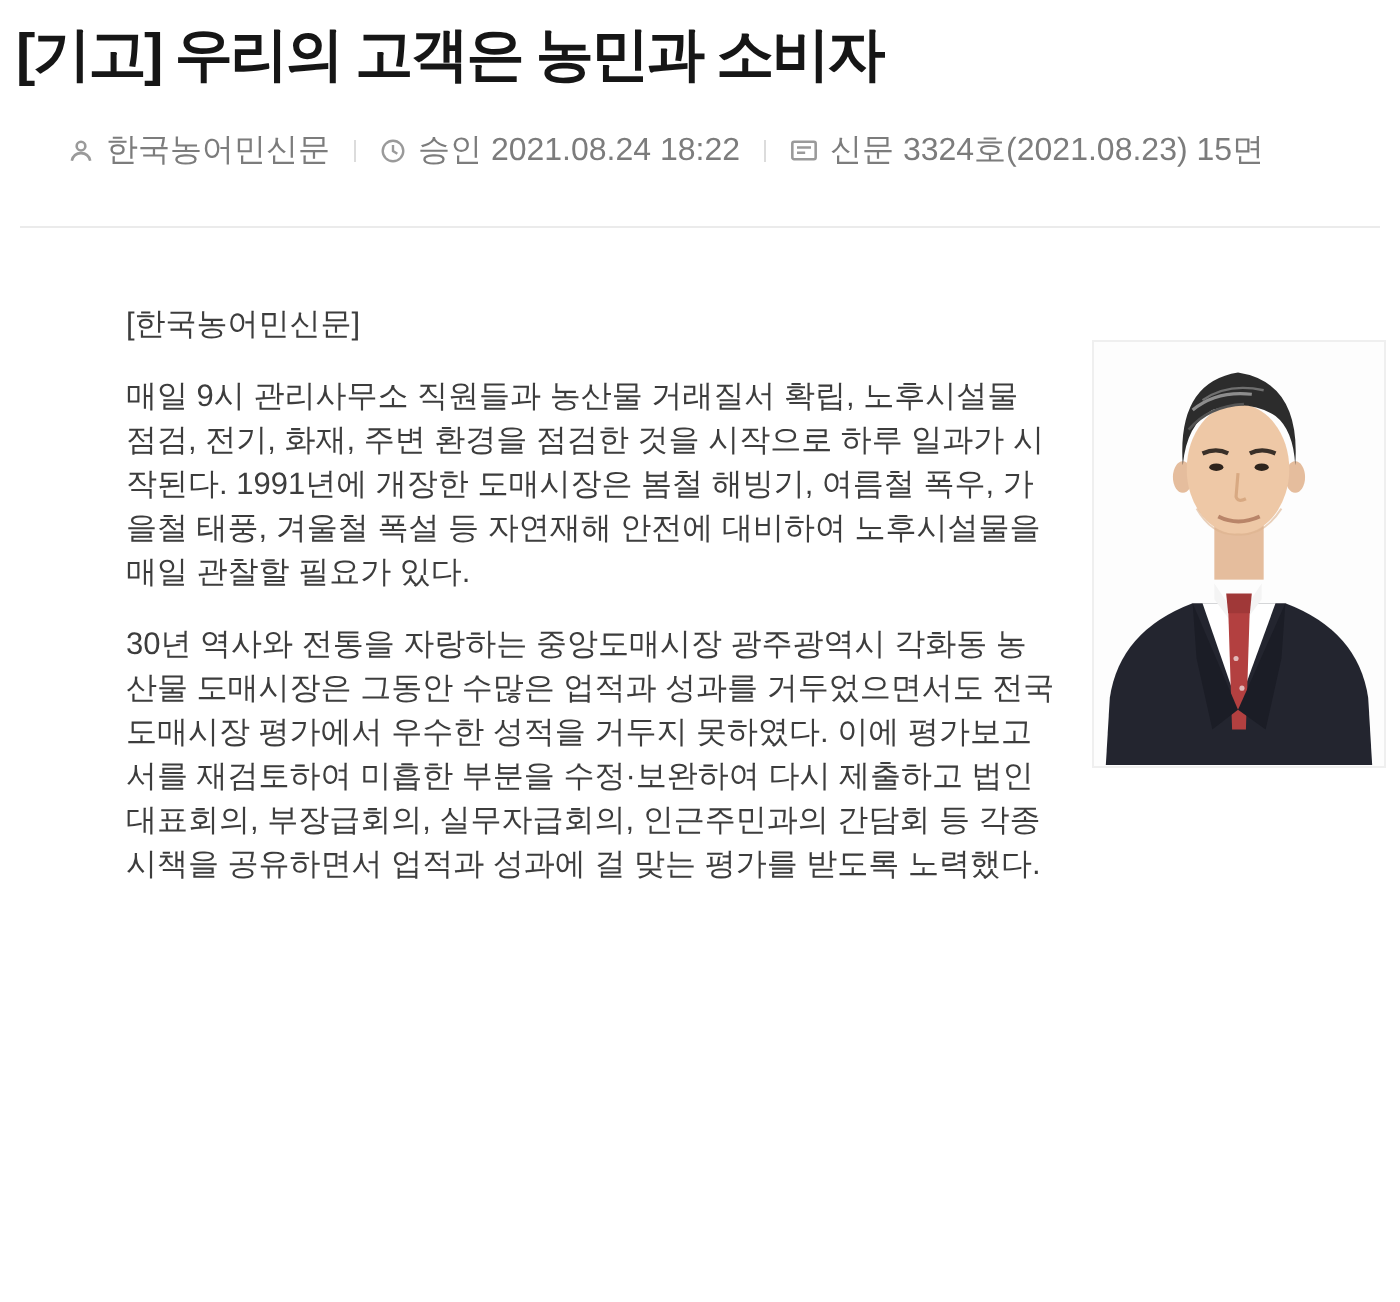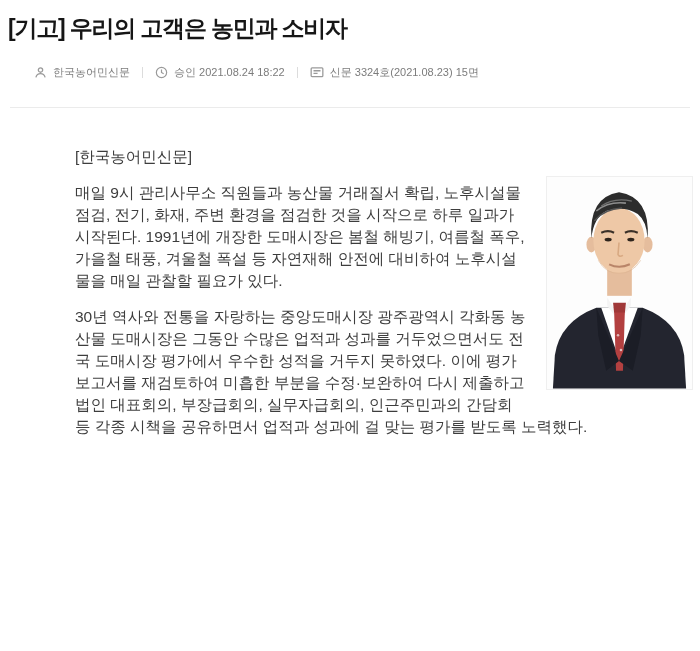--- a/index.html
+++ b/index.html
@@ -4,44 +4,44 @@
 <style>
   * { margin:0; padding:0; box-sizing:border-box; }
   html,body { background:#ffffff; }
   body {
     width:700px; height:651px; overflow:hidden;
     font-family:"Liberation Sans","DejaVu Sans",sans-serif;
     -webkit-font-smoothing:antialiased;
   }
   .page-title {
     padding:10px 8px 0 8px;
-    font-size:23px; font-weight:700; color:#161616;
+    font-size:29px; font-weight:700; color:#161616;
     letter-spacing:-1.2px; line-height:36px;
   }
   .byline {
     display:flex; align-items:center;
     margin:19px 0 0 34px;
-    font-size:11px; color:#7c7c7c;
+    font-size:16px; color:#7c7c7c;
   }
   .byline-item { display:flex; align-items:center; gap:6px; white-space:nowrap; }
   .byline-item svg { display:block; }
   .byline-sep {
     width:1px; height:11px; background:#dcdcdc;
     margin:0 12px; flex:none;
   }
   .divider {
     border:0; border-top:1px solid #ebebeb;
     margin:27px 10px 0 10px;
   }
   .article {
     margin:38px 7px 0 63px;
     font-size:15.5px; line-height:22px; color:#3d3d3d;
     word-break:break-all;
   }
-  .article p { margin:12px; }
+  .article p { margin:0; }
   .article p.mt { margin-top:14px; }
   .article p.mt-lg { margin-top:60px; }
   .author-photo {
     float:right;
     width:147px; height:214px;
     margin:-4px 0 20px 18px;
     border:1px solid #efefef;
     background:#fdfdfd;
   }
   .author-photo svg { display:block; width:100%; height:100%; }

